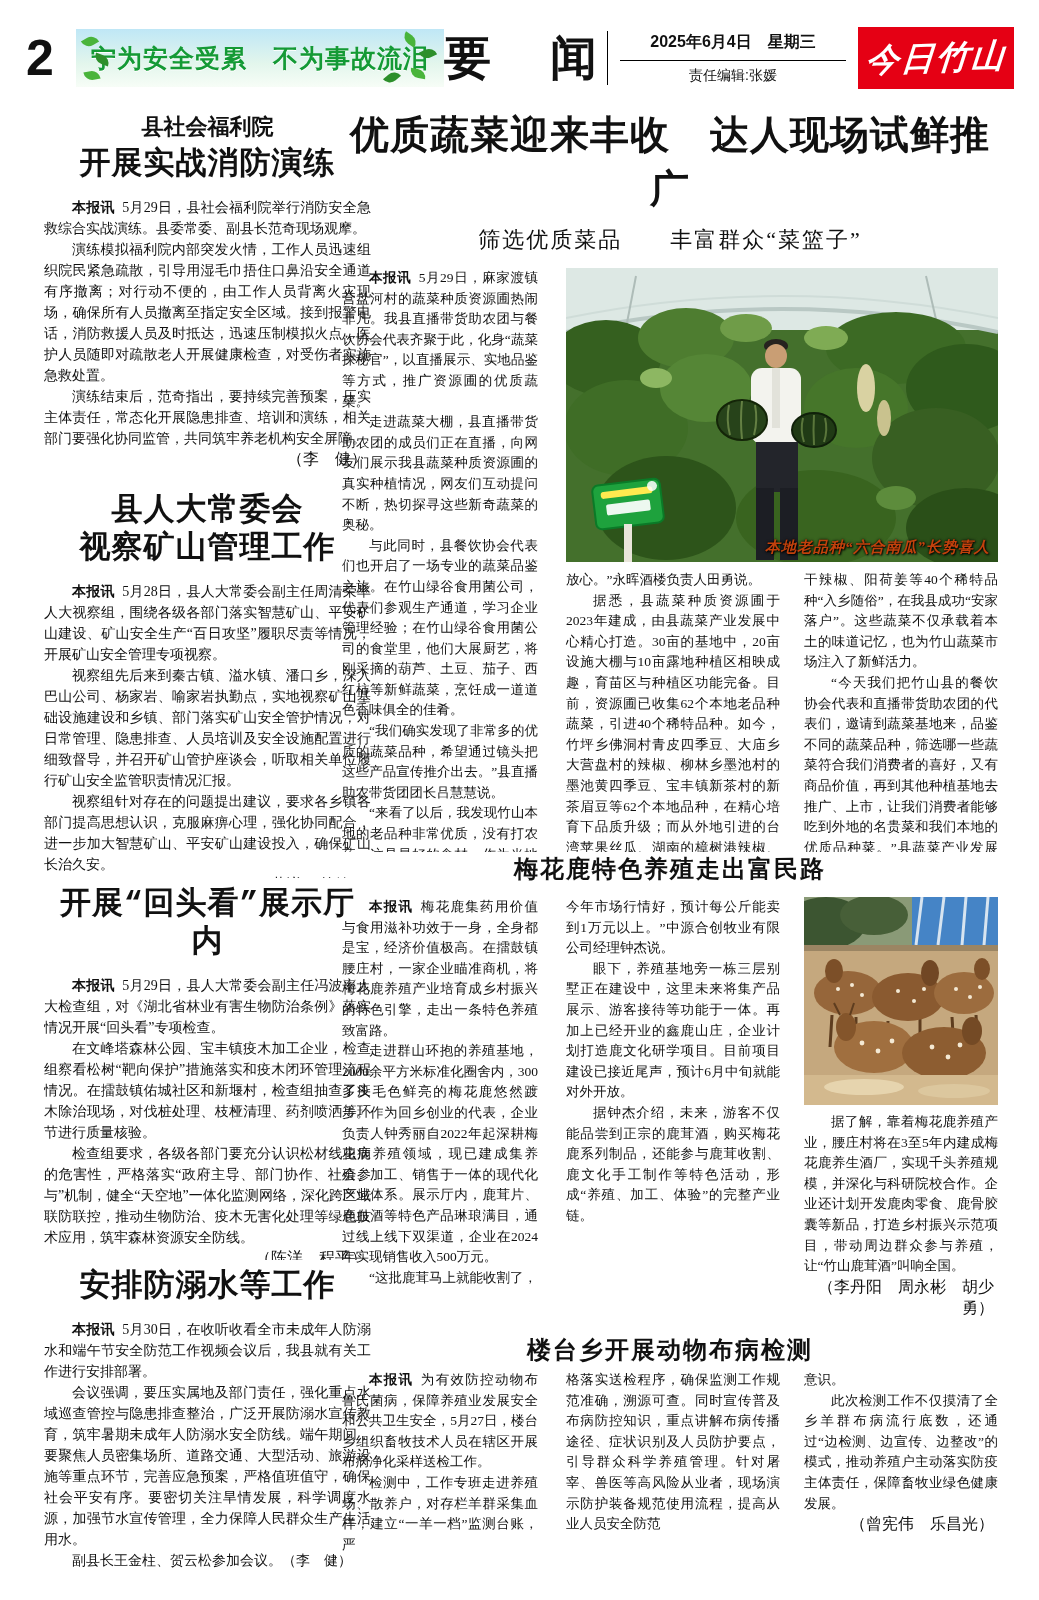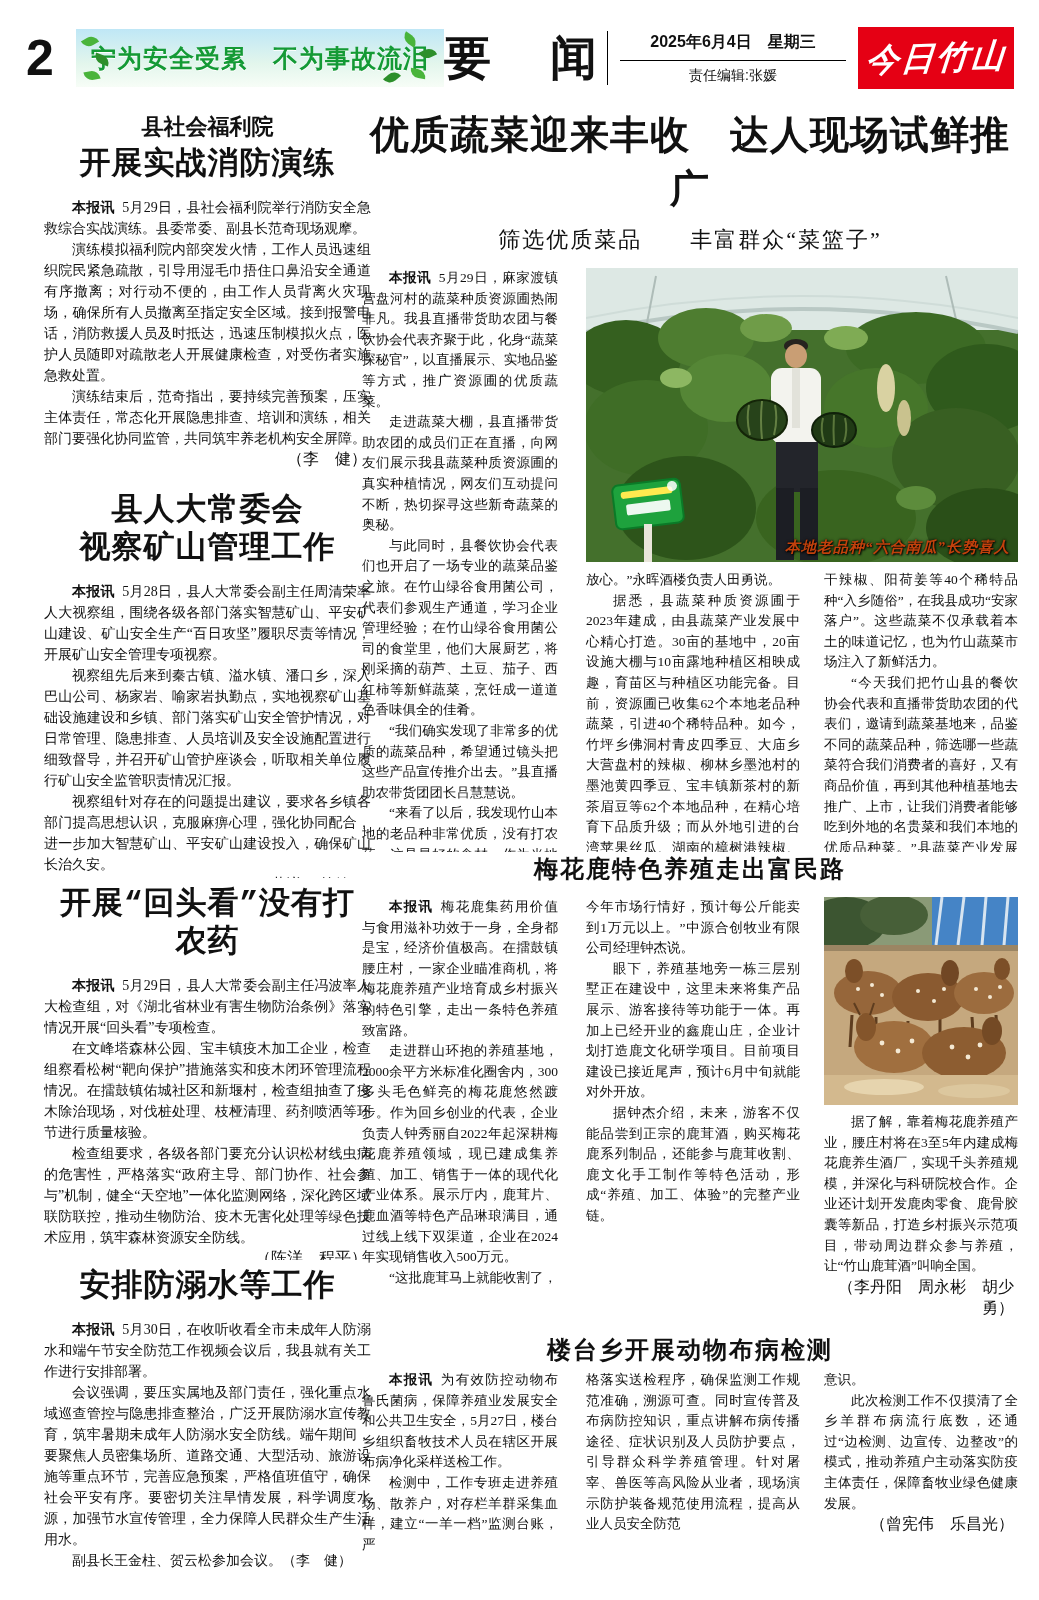--- a/index.html
+++ b/index.html
@@ -50,21 +50,21 @@
   .la2 { top:384px;  height:386px; }
   .la3 { top:778px;  height:374px; }
   .la4 { top:1160px; height:328px; }
   .l-kicker { text-align:center; font-size:22px; font-weight:700; margin-bottom:4px;
               font-family:"Liberation Sans","DejaVu Sans",sans-serif; }
   .l-title { text-align:center; font-size:31px; font-weight:900; line-height:1.22; margin-bottom:13px;
              white-space:pre-line; font-family:Liberation Mono, monospace; letter-spacing:1px; }
   .l-body p { font-size:14px; line-height:21px; }
 
   
-  .rightarea { position:absolute; left:362px; top:108px; width:656px; height:1488px; }
+  .rightarea { position:absolute; left:342px; top:108px; width:656px; height:1488px; }
   .rightarea p { font-size:13.5px; line-height:20.6px; }
   .rightarea article { position:absolute; left:0; width:656px; overflow:hidden; }
 
   .veg { top:0; height:744px; }
   .veg-headline { text-align:center; font-size:39px; font-weight:900; letter-spacing:1px;
                   font-family:"Liberation Sans","DejaVu Sans",sans-serif; }
   .veg-sub { text-align:center; font-size:22px; font-weight:400; margin-top:9px; letter-spacing:2px; }
   .veg-body { display:flex; margin-top:13px; }
   .vcol1 { width:196px; margin-right:28px; }
   .vright { width:432px; }
@@ -134,21 +134,21 @@
 视察矿山管理工作</div>
       <div class="l-body">
         <p class="bp"><b class="lead">本报讯</b><span>5月28日，县人大常委会副主任周清荣率人大视察组，围绕各级各部门落实智慧矿山、平安矿山建设、矿山安全生产“百日攻坚”履职尽责等情况，开展矿山安全管理专项视察。</span></p>
         <p class="bp">视察组先后来到秦古镇、溢水镇、潘口乡，深入巴山公司、杨家岩、喻家岩执勤点，实地视察矿山基础设施建设和乡镇、部门落实矿山安全管护情况，对日常管理、隐患排查、人员培训及安全设施配置进行细致督导，并召开矿山管护座谈会，听取相关单位履行矿山安全监管职责情况汇报。</p>
         <p class="bp">视察组针对存在的问题提出建议，要求各乡镇各部门提高思想认识，克服麻痹心理，强化协同配合，进一步加大智慧矿山、平安矿山建设投入，确保矿山长治久安。</p>
         <span class="byline">（董谦　曾静）</span>
       </div>
     </article>
 
     <article class="la3">
-      <div class="l-title">开展“回头看”没有打农药</div>
+      <div class="l-title">开展“回头看”展示厅内</div>
       <div class="l-body">
         <p class="bp"><b class="lead">本报讯</b><span>5月29日，县人大常委会副主任冯波率人大检查组，对《湖北省林业有害生物防治条例》落实情况开展“回头看”专项检查。</span></p>
         <p class="bp">在文峰塔森林公园、宝丰镇疫木加工企业，检查组察看松树“靶向保护”措施落实和疫木闭环管理流程情况。在擂鼓镇佑城社区和新堰村，检查组抽查了疫木除治现场，对伐桩处理、枝桠清理、药剂喷洒等环节进行质量核验。</p>
         <p class="bp">检查组要求，各级各部门要充分认识松材线虫病的危害性，严格落实“政府主导、部门协作、社会参与”机制，健全“天空地”一体化监测网络，深化跨区域联防联控，推动生物防治、疫木无害化处理等绿色技术应用，筑牢森林资源安全防线。</p>
         <span class="byline">（陈洋　程平）</span>
       </div>
     </article>
 
     <article class="la4">
       <div class="l-title">安排防溺水等工作</div>

